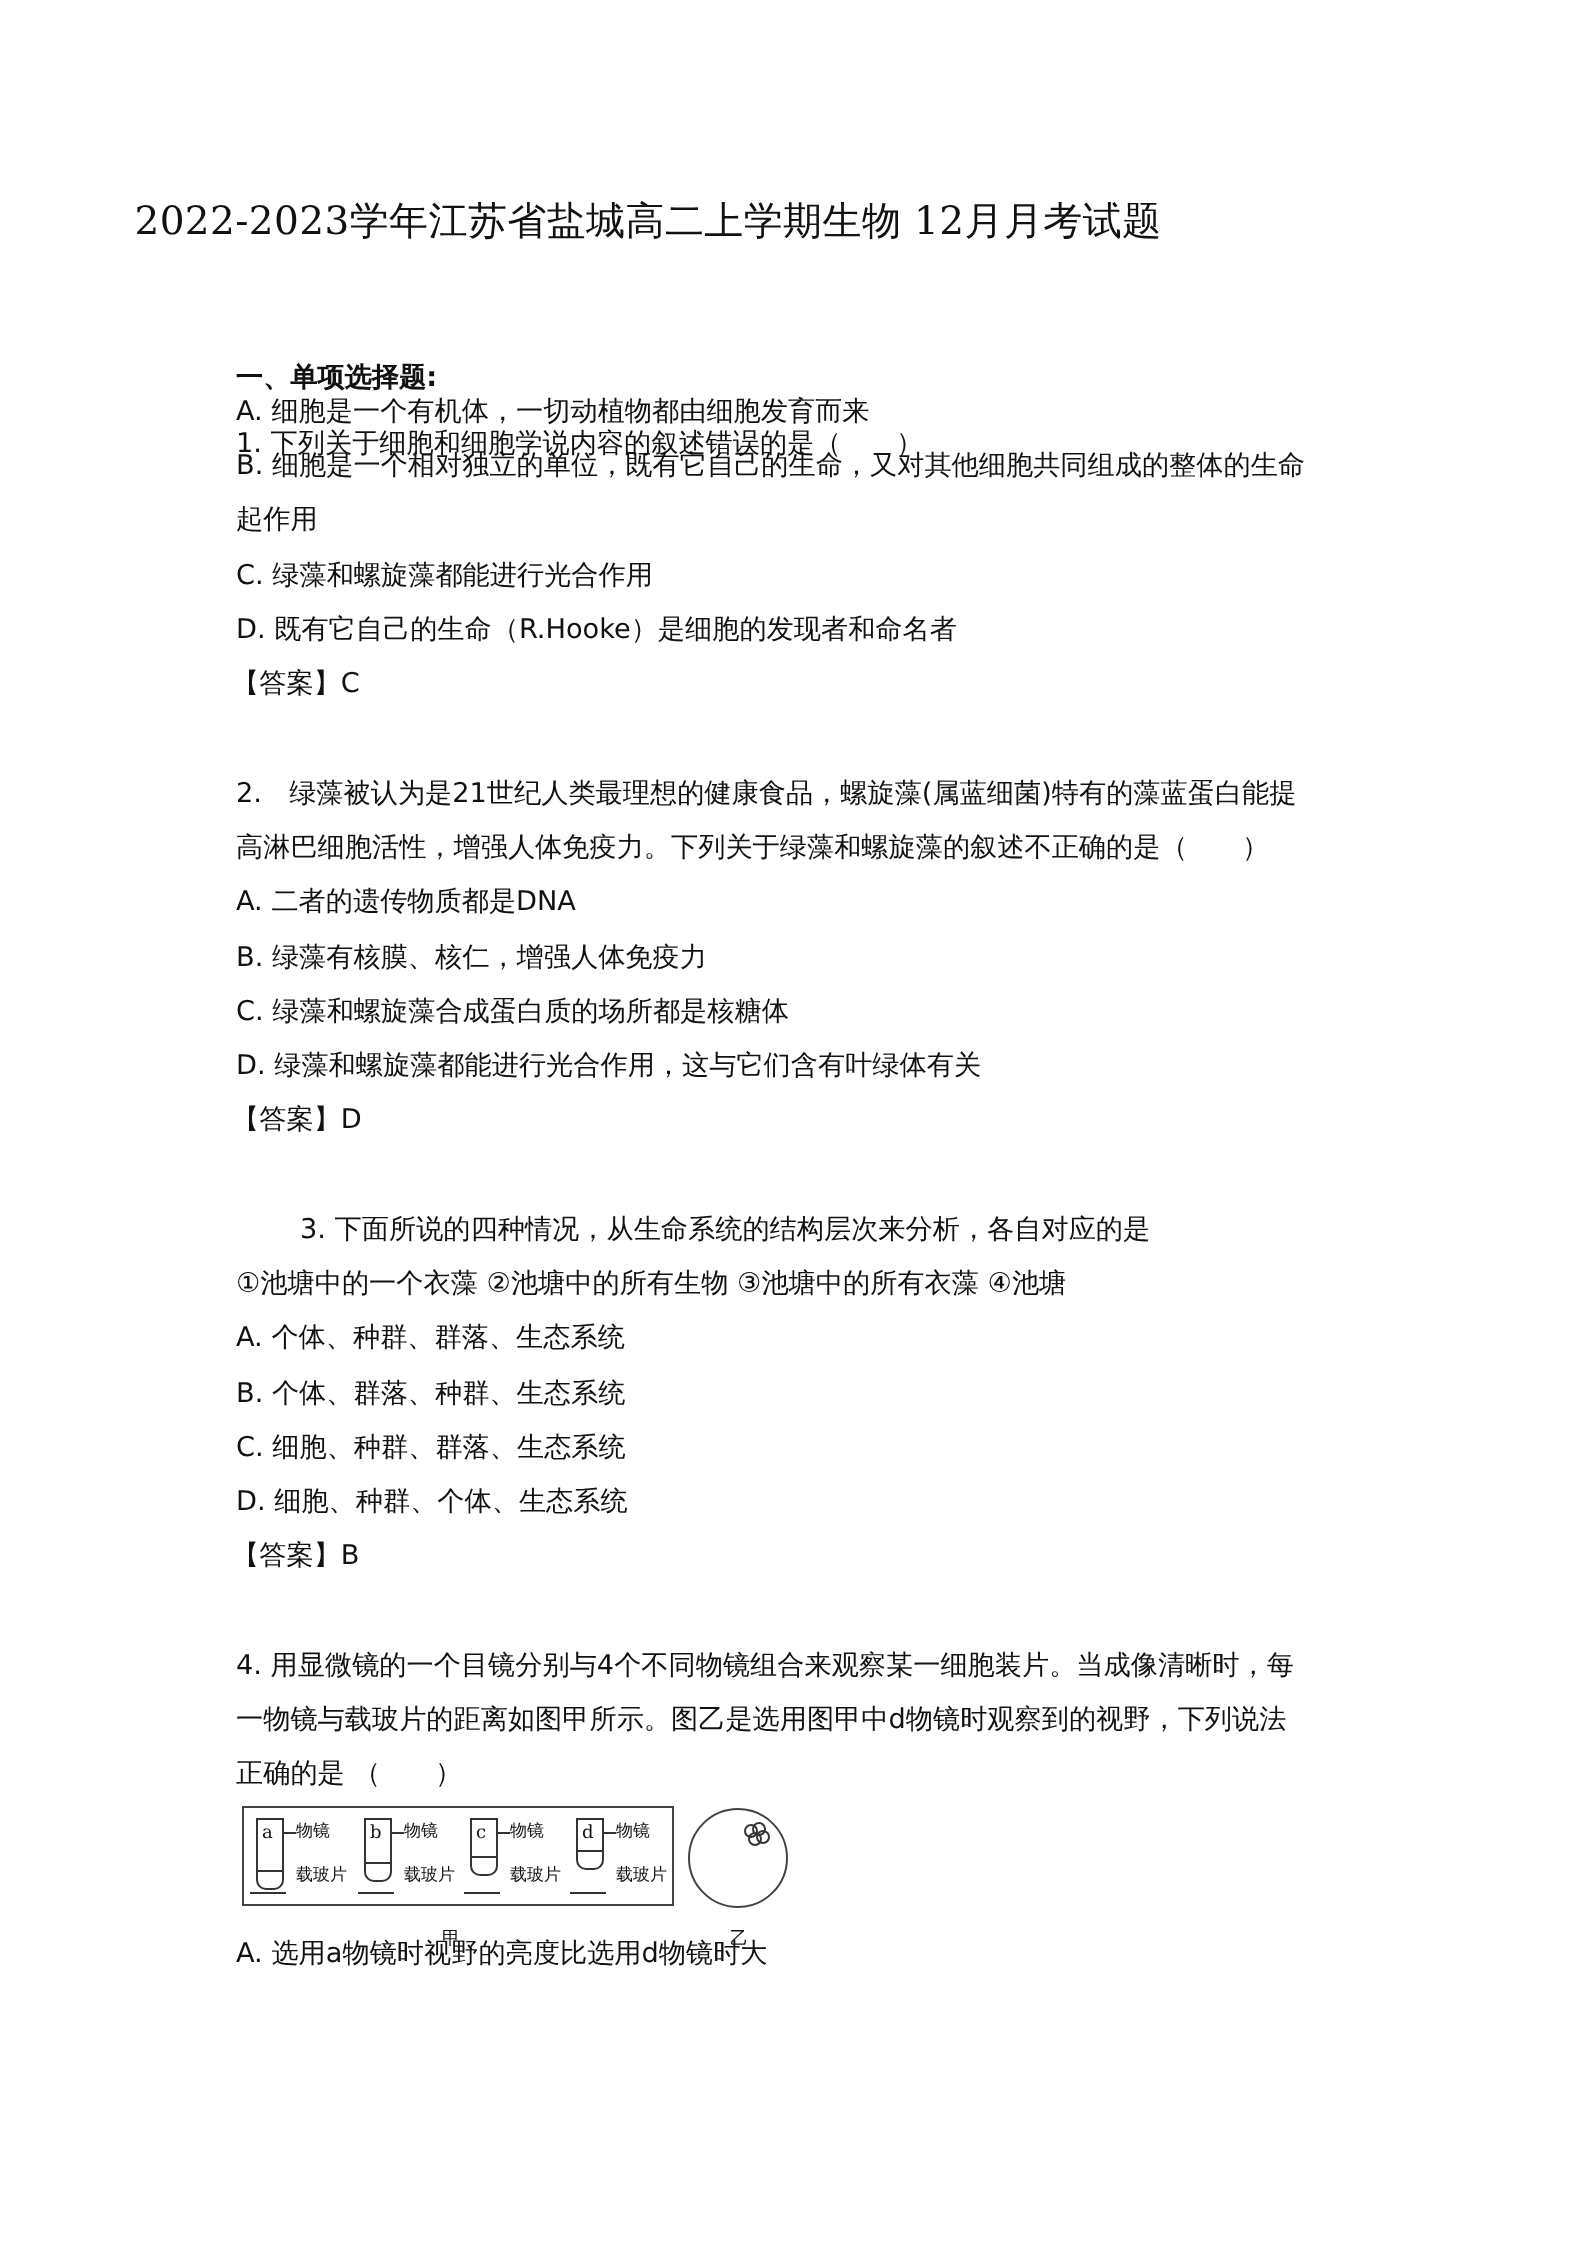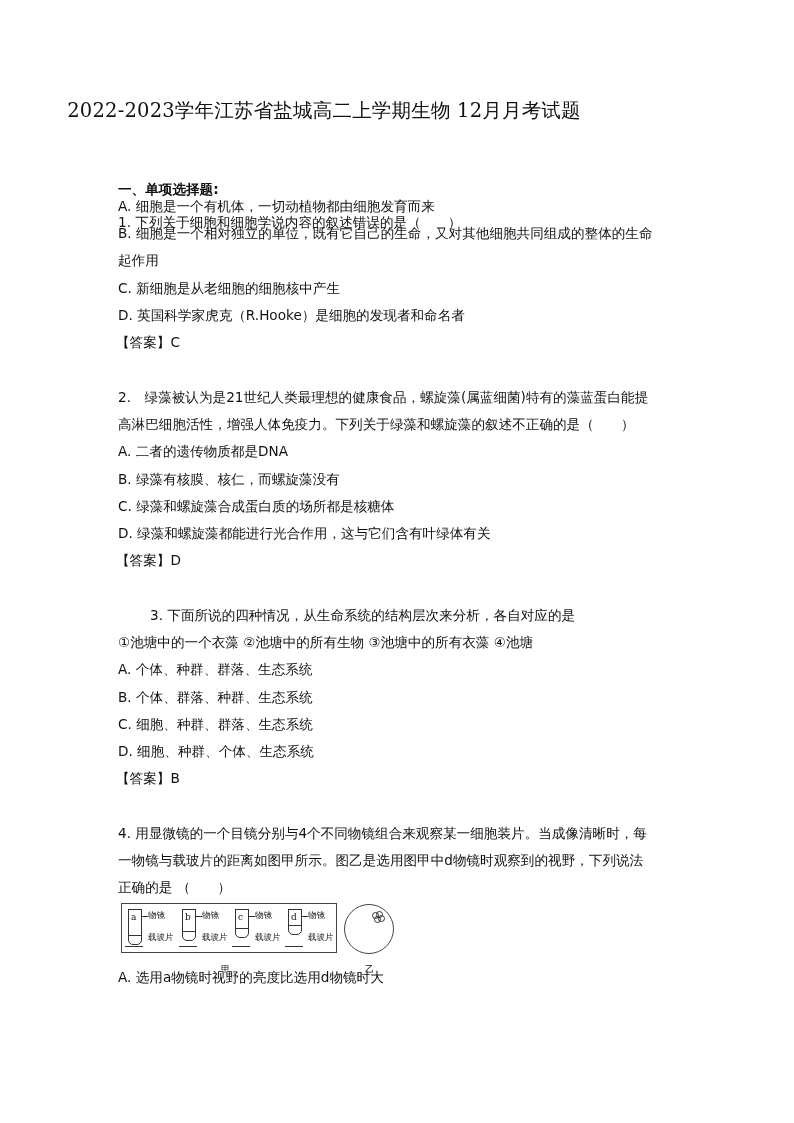--- a/index.html
+++ b/index.html
@@ -27,28 +27,28 @@
 <body>
 
 <div class="title">2022-2023学年江苏省盐城高二上学期生物 12月月考试题</div>
 
 <div class="line section-head" style="top:156px;margin-top:24px;">一、单项选择题:</div>
 
 <div class="line" style="top:170px;margin-top:43px;">1. 下列关于细胞和细胞学说内容的叙述错误的是（　　）</div>
 <div class="line" style="top:197px;">A. 细胞是一个有机体，一切动植物都由细胞发育而来</div>
 <div class="line" style="top:224px;">B. 细胞是一个相对独立的单位，既有它自己的生命，又对其他细胞共同组成的整体的生命</div>
 <div class="line" style="top:251px;">起作用</div>
-<div class="line" style="top:279px;">C. 新细胞是从老细胞的细胞核中产生</div>
-<div class="line" style="top:306px;">D. 英国科学家虎克（R.Hooke）是细胞的发现者和命名者</div>
+<div class="line" style="top:279px;">C. 绿藻和螺旋藻都能进行光合作用</div>
+<div class="line" style="top:306px;">D. 既有它自己的生命（R.Hooke）是细胞的发现者和命名者</div>
 <div class="line answer" style="top:333px;">【答案】C</div>
 
 <div class="line" style="top:388px;">2.　绿藻被认为是21世纪人类最理想的健康食品，螺旋藻(属蓝细菌)特有的藻蓝蛋白能提</div>
 <div class="line" style="top:415px;">高淋巴细胞活性，增强人体免疫力。下列关于绿藻和螺旋藻的叙述不正确的是（　　）</div>
 <div class="line" style="top:442px;">A. 二者的遗传物质都是DNA</div>
-<div class="line" style="top:470px;">B. 绿藻有核膜、核仁，而螺旋藻没有</div>
+<div class="line" style="top:470px;">B. 绿藻有核膜、核仁，增强人体免疫力</div>
 <div class="line" style="top:497px;">C. 绿藻和螺旋藻合成蛋白质的场所都是核糖体</div>
 <div class="line" style="top:524px;">D. 绿藻和螺旋藻都能进行光合作用，这与它们含有叶绿体有关</div>
 <div class="line answer" style="top:551px;">【答案】D</div>
 
 <div class="line" style="top:606px;margin-left:32px;">3. 下面所说的四种情况，从生命系统的结构层次来分析，各自对应的是</div>
 <div class="line" style="top:633px;">①池塘中的一个衣藻 ②池塘中的所有生物 ③池塘中的所有衣藻 ④池塘</div>
 <div class="line" style="top:660px;">A. 个体、种群、群落、生态系统</div>
 <div class="line" style="top:688px;">B. 个体、群落、种群、生态系统</div>
 <div class="line" style="top:715px;">C. 细胞、种群、群落、生态系统</div>
 <div class="line" style="top:742px;">D. 细胞、种群、个体、生态系统</div>

